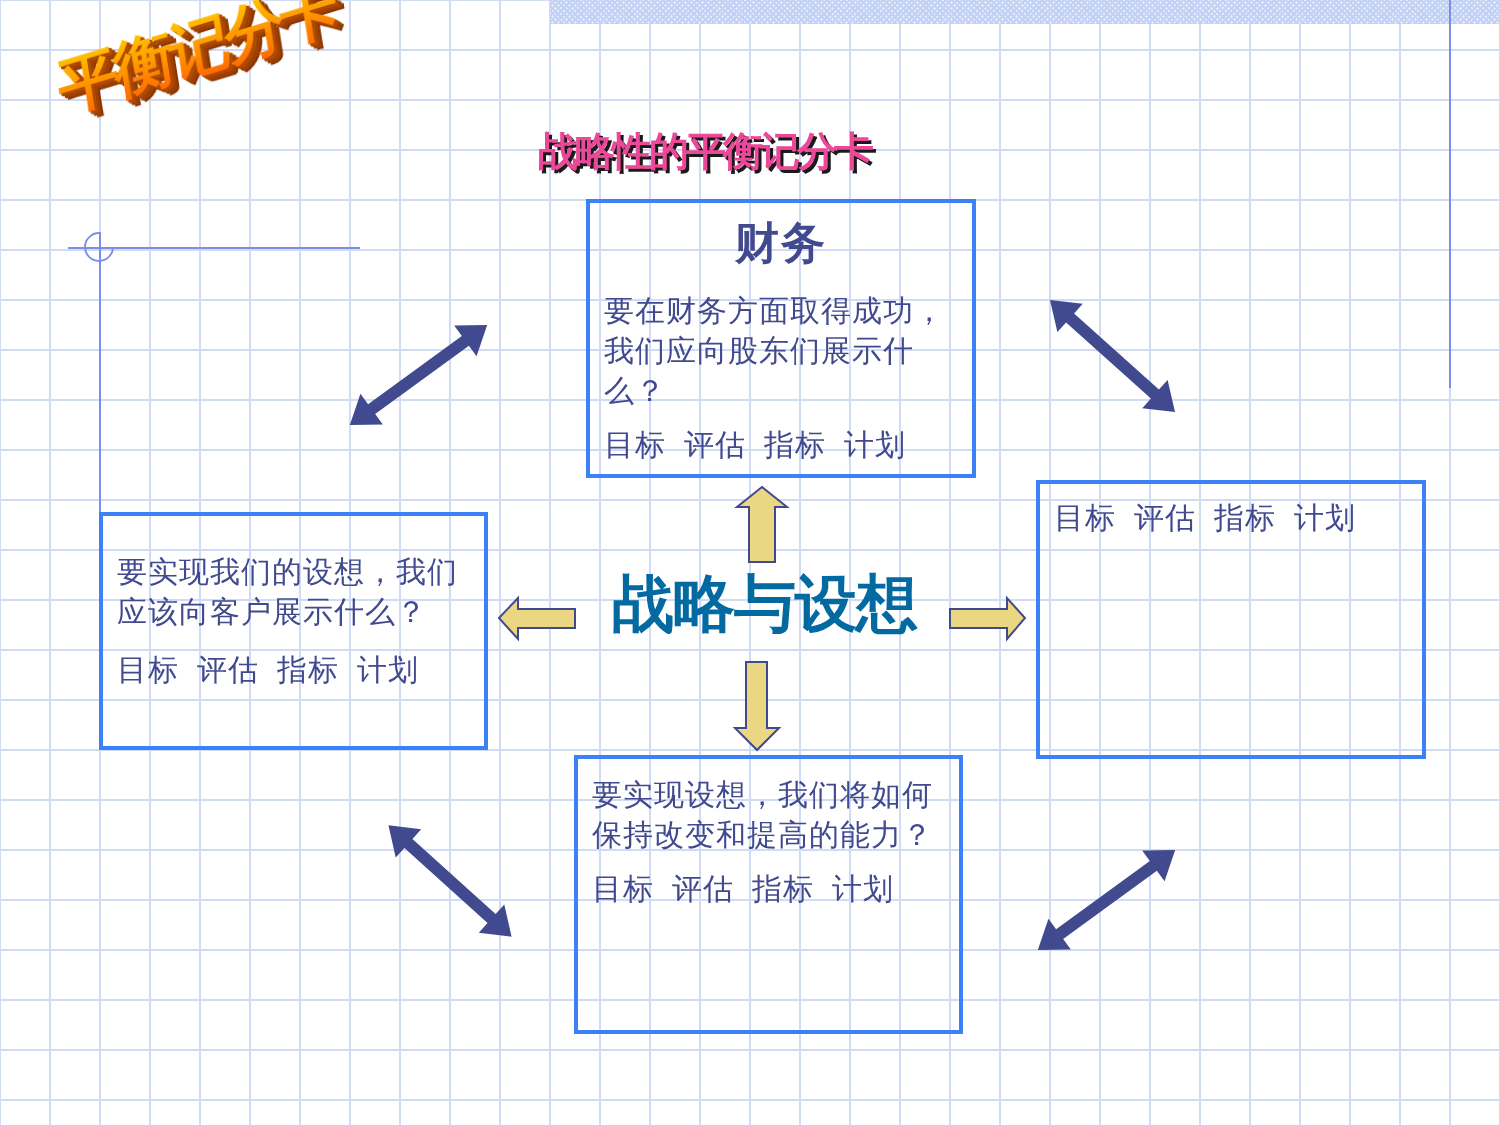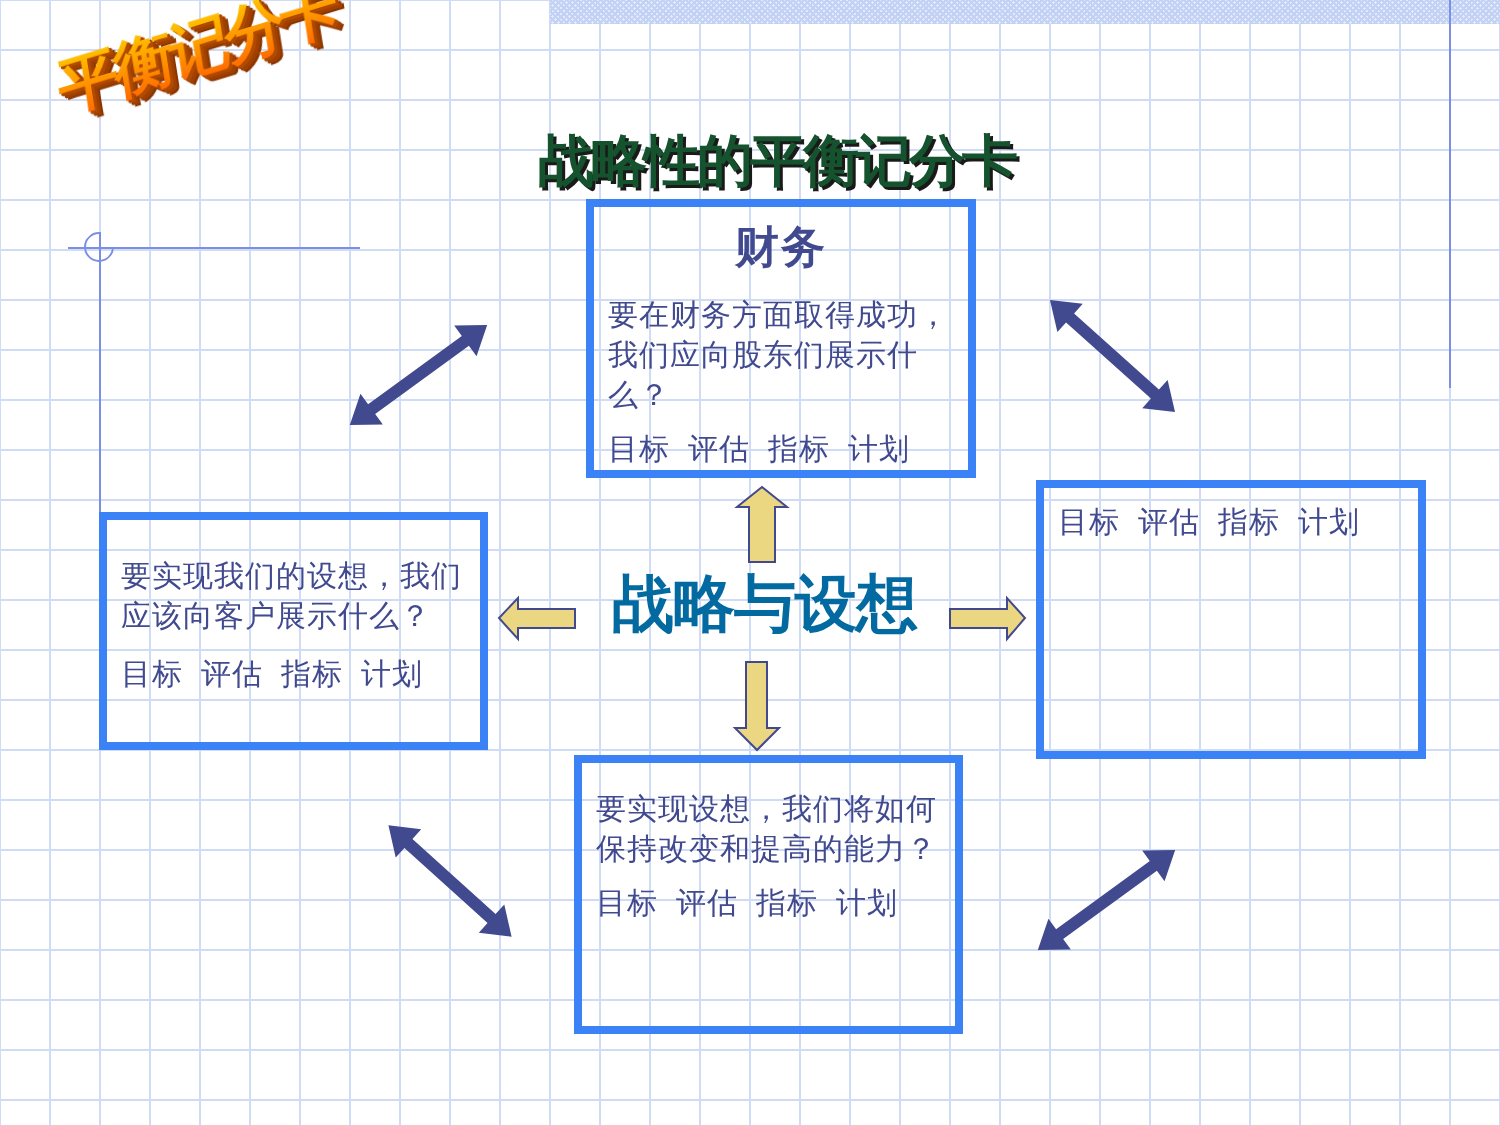--- a/index.html
+++ b/index.html
@@ -35,27 +35,27 @@
     background: linear-gradient(to bottom, #ffd400, #ff5a00);
     -webkit-background-clip: text; background-clip: text;
     -webkit-text-fill-color: transparent;
     transform: rotate(-17deg) skewX(-8deg);
     transform-origin: left top;
     filter: drop-shadow(3px 3px 0 #b04a00) drop-shadow(3px 3px 0 #a04000) drop-shadow(2px 2px 0 #8a3500);
     white-space: nowrap;
   }
   .main-title {
     position: absolute; left: 538px; top: 124px;
-    font-size: 56px; font-weight: bold; color: #14532d;
+    font-size: 40px; font-weight: bold; color: #ec4899;
     letter-spacing: -3px;
     text-shadow: 3px 3px 0 #1a1a1a;
     white-space: nowrap;
   }
   .box {
-    position: absolute; border: 8px solid #3b82f6; box-sizing: border-box;
+    position: absolute; border: 4px solid #3b82f6; box-sizing: border-box;
     color: #414a8f;
   }
   .box .head {
     text-align: center; font-weight: bold; font-size: 44px; line-height: 1;
     letter-spacing: 2px;
   }
   .box .desc { font-size: 30px; line-height: 40px; padding: 0 14px; letter-spacing: 1px; }
   .box .meta { font-size: 30px; padding: 0 14px; word-spacing: 6px; letter-spacing: 1px; white-space: nowrap; }
   .box .meta span { margin-right: 18px; }
 
@@ -69,21 +69,21 @@
   #box-customer .desc { margin-top: 36px; }
   #box-customer .meta { margin-top: 18px; }
 
   #box-internal { left: 1036px; top: 480px; width: 390px; height: 279px; }
   #box-internal .head { margin-top: 18px; }
   #box-internal .desc { margin-top: 26px; }
   #box-internal .meta { margin-top: 14px; }
 
   #box-learning { left: 574px; top: 755px; width: 389px; height: 279px; }
   #box-learning .head { margin-top: 18px; }
-  #box-learning .desc { margin-top: 26px; }
+  #box-learning .desc { margin-top: 16px; }
   #box-learning .meta { margin-top: 14px; }
 
   .center-label {
     position: absolute; left: 612px; top: 562px;
     font-size: 62px; font-weight: bold; color: #0369a1; letter-spacing: -1px;
     white-space: nowrap;
   }
   svg.overlay { position: absolute; left: 0; top: 0; }
 </style>
 </head>

